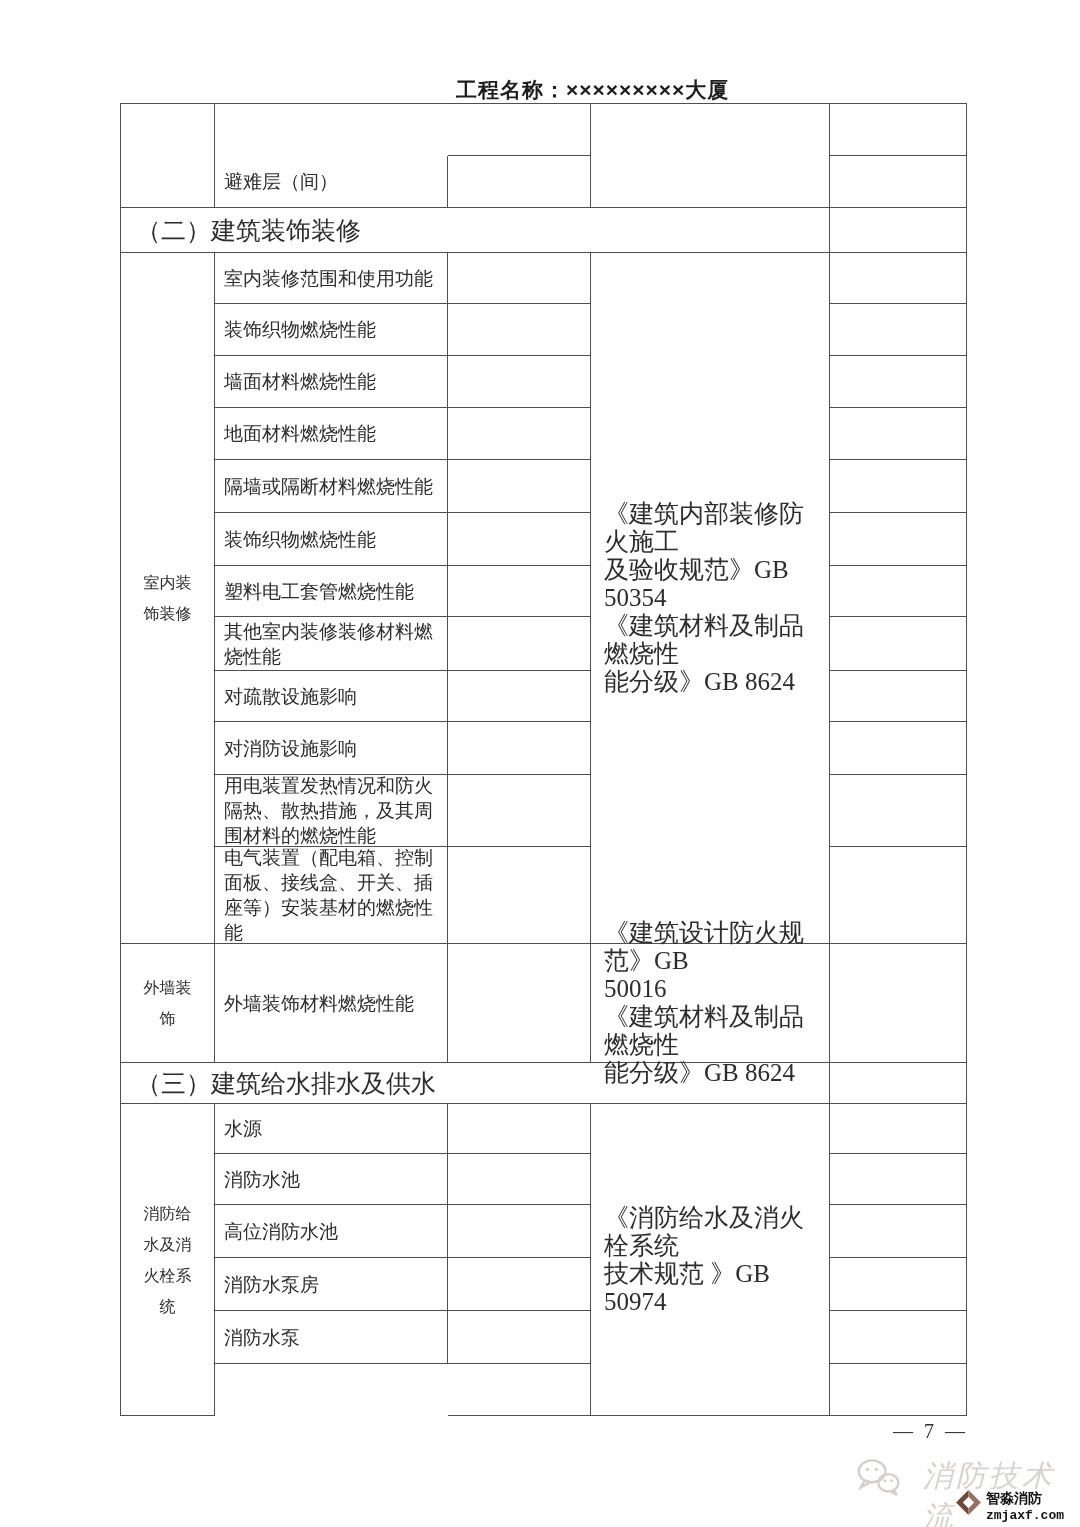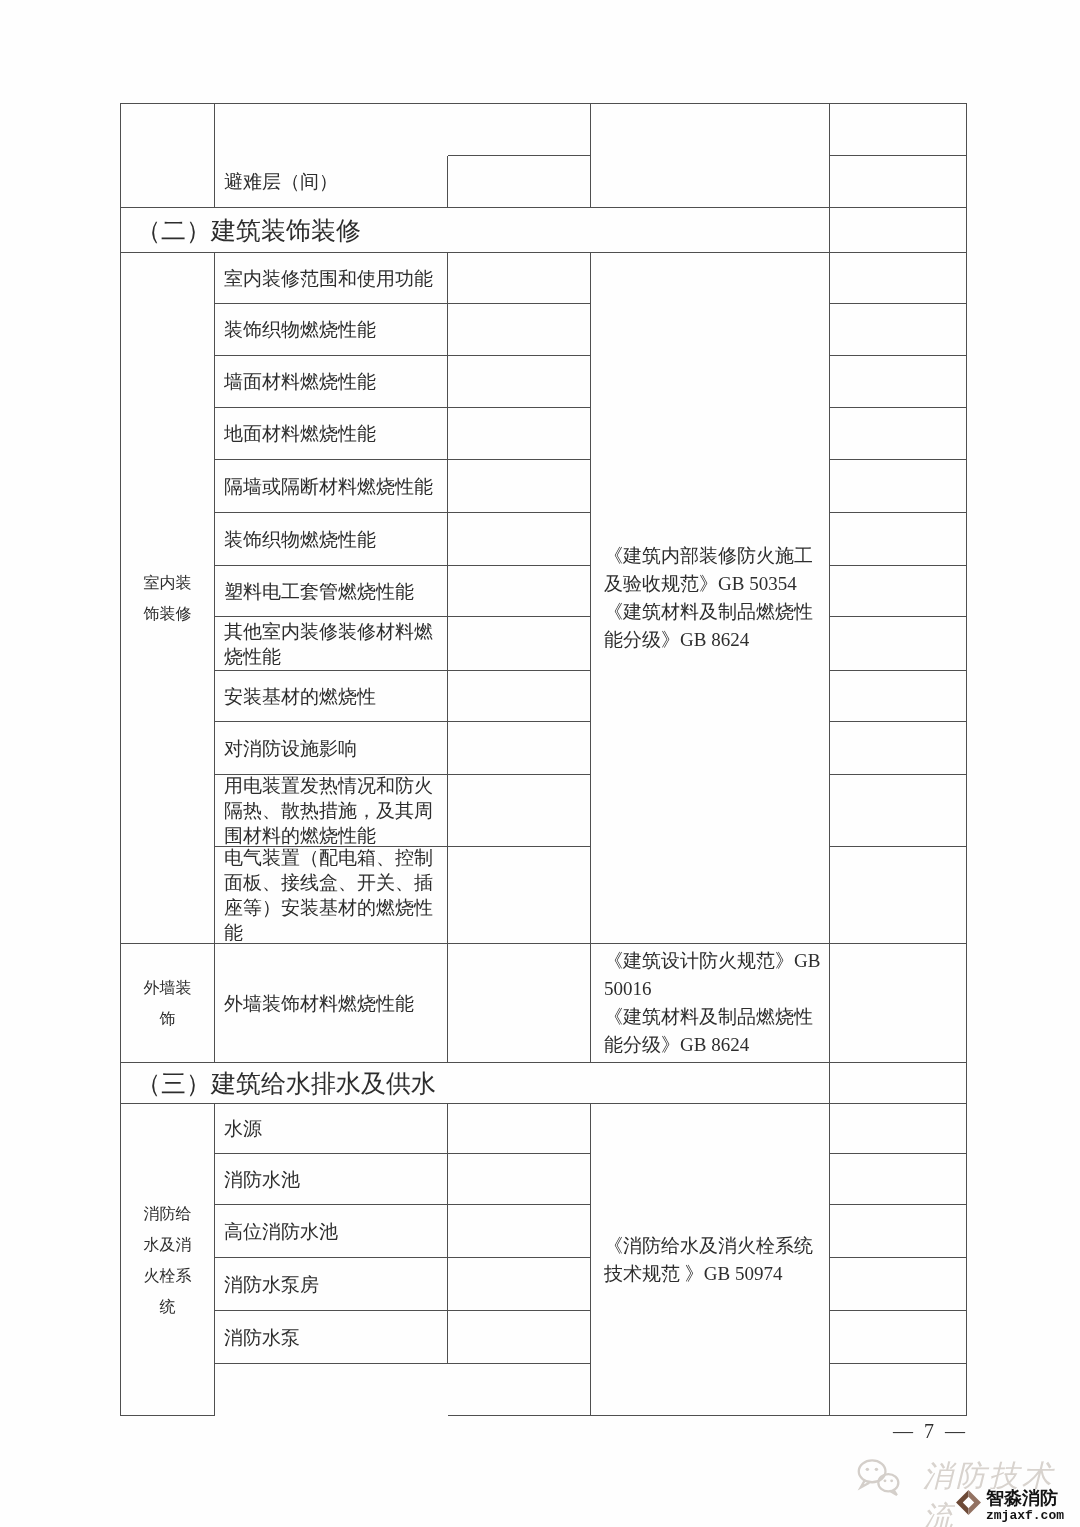--- a/index.html
+++ b/index.html
@@ -9,35 +9,36 @@
          font-weight:bold;font-size:21px;color:#1e1e1e;letter-spacing:1px;}
   .tbl{position:absolute;left:120px;top:103px;display:grid;
        grid-template-columns:94px 233px 143px 239px 137px;
        grid-template-rows:52px 52px 45px 51px 52px 52px 52px 53px 53px 51px 54px 51px 53px 72px 97px 119px 41px 50px 51px 53px 53px 53px 52px;
        border-top:1px solid #4f4f4f;border-left:1px solid #4f4f4f;}
   .cell{border-right:1px solid #4f4f4f;border-bottom:1px solid #4f4f4f;box-sizing:border-box;}
   .item{display:flex;align-items:center;padding:2px 8px 2px 9px;font-size:19px;line-height:25px;white-space:pre-line;}
   .group{display:flex;align-items:center;justify-content:center;text-align:center;
          font-size:16px;line-height:31px;white-space:pre-line;}
   .section{display:flex;align-items:center;padding-left:15px;font-size:25px;}
-  .ref{display:flex;align-items:center;padding:6px 8px 6px 13px;font-size:19px;line-height:28px;white-space:pre-line;}
+  .ref{display:flex;align-items:center;padding:6px 8px 6px 13px;font-size:25px;line-height:28px;white-space:pre-line;}
   .pageno{position:absolute;left:893px;top:1420px;font-size:20px;letter-spacing:3px;color:#2d2d2d;}
   .wm{position:absolute;left:854px;top:1456px;display:flex;align-items:flex-start;gap:21px;font-style:italic;}
   .wm-text{font-size:30px;letter-spacing:3px;color:#d8d3ce;font-family:"Liberation Sans","DejaVu Sans",sans-serif;}
   .logo{position:absolute;left:955px;top:1489px;display:flex;gap:4px;align-items:flex-start;background:#fefefe;}
-  .logo-name{font-size:18px;font-weight:bold;color:#141414;line-height:19px;
+  .logo-name{font-size:14px;font-weight:bold;color:#141414;line-height:19px;
              font-family:"Liberation Sans","DejaVu Sans",sans-serif;}
   .logo-site{font-size:13px;font-weight:bold;color:#141414;line-height:15px;
              font-family:"Liberation Mono","DejaVu Sans Mono",monospace;}
 </style>
 </head>
 <body>
 
 <div class="page">
 
+  <div class="title">工程名称：×××××××××大厦</div>
 
   <div class="tbl">
 
     <div class="cell" style="grid-area:1/1/3/2"></div>
     <div class="cell group" style="grid-area:4/1/16/2">室内装
 饰装修</div>
     <div class="cell group" style="grid-area:16/1/17/2">外墙装
 饰</div>
     <div class="cell group" style="grid-area:18/1/24/2">消防给
 水及消
@@ -50,21 +51,21 @@
     <div class="cell item" style="grid-area:4/2/5/3">室内装修范围和使用功能</div>
     <div class="cell item" style="grid-area:2/2/3/3">避难层（间）</div>
     <div class="cell item" style="grid-area:5/2/6/3">装饰织物燃烧性能</div>
     <div class="cell item" style="grid-area:6/2/7/3">墙面材料燃烧性能</div>
     <div class="cell item" style="grid-area:7/2/8/3">地面材料燃烧性能</div>
     <div class="cell item" style="grid-area:8/2/9/3">隔墙或隔断材料燃烧性能</div>
     <div class="cell item" style="grid-area:9/2/10/3">装饰织物燃烧性能</div>
     <div class="cell item" style="grid-area:10/2/11/3">塑料电工套管燃烧性能</div>
     <div class="cell item" style="grid-area:11/2/12/3">其他室内装修装修材料燃
 烧性能</div>
-    <div class="cell item" style="grid-area:12/2/13/3">安装基材的燃烧性</div>
+    <div class="cell item" style="grid-area:12/2/13/3">对疏散设施影响</div>
     <div class="cell item" style="grid-area:13/2/14/3">对消防设施影响</div>
     <div class="cell item" style="grid-area:14/2/15/3">用电装置发热情况和防火
 隔热、散热措施，及其周
 围材料的燃烧性能</div>
     <div class="cell item" style="grid-area:15/2/16/3">电气装置（配电箱、控制
 面板、接线盒、开关、插
 座等）安装基材的燃烧性
 能</div>
     <div class="cell item" style="grid-area:16/2/17/3">外墙装饰材料燃烧性能</div>
     <div class="cell item" style="grid-area:18/2/19/3">水源</div>

